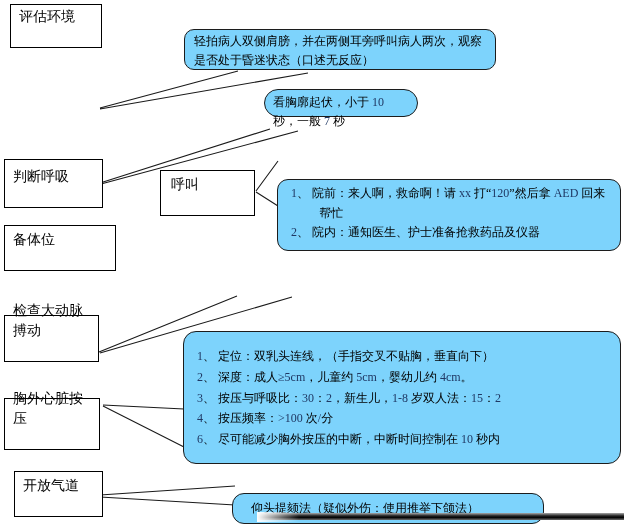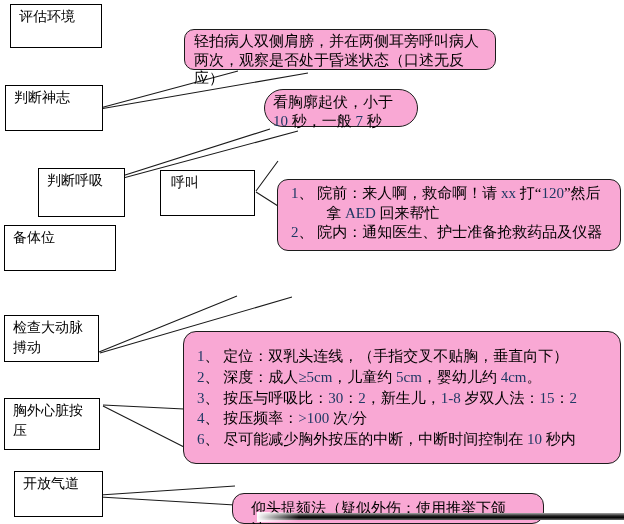--- a/index.html
+++ b/index.html
@@ -4,43 +4,43 @@
 <style>
   html,body{margin:0;padding:0;background:#ffffff;}
   .canvas{
     position:relative;width:624px;height:524px;background:#ffffff;
     font-family:"Liberation Serif","DejaVu Serif",serif;
     color:#000;overflow:hidden;
   }
   svg.overlay{position:absolute;left:0;top:0;width:624px;height:524px;pointer-events:none;}
   .fbox{
     position:absolute;box-sizing:border-box;background:#fff;
-    border:1.4px solid #000;display:flex;align-items:flex-start;
-    font-size:14px;line-height:20px;padding:2px 6px 2px 8px;
+    border:1.4px solid #000;display:flex;align-items:flex-end;
+    font-size:14px;line-height:20px;padding:2px 6px 20px 8px;
   }
   .callout{
-    position:absolute;box-sizing:border-box;background:#f9a8d4;
+    position:absolute;box-sizing:border-box;background:#7dd3fc;
     border:1.2px solid #1c1c1c;border-radius:11px;
-    font-size:15px;line-height:19.5px;
+    font-size:12px;line-height:19.5px;
   }
   .cline{white-space:normal;}
   .hang .cline{padding-left:2.35em;text-indent:-2.35em;}
   .num{font-family:"Liberation Serif","DejaVu Serif",serif;color:#1f3864;}
   
   .b-assess{left:10px;top:4px;width:92px;height:44px;}
   .b-consc{left:5px;top:85px;width:98px;height:46px;}
-  .b-breath{left:4px;top:168px;width:87px;height:49px;margin-left:34px;}
+  .b-breath{left:4px;top:159px;width:99px;height:49px;}
   .b-call{left:160px;top:170px;width:95px;height:46px;padding-left:10px;}
   .b-pos{left:4px;top:225px;width:112px;height:46px;}
   .b-pulse{left:4px;top:315px;width:95px;height:47px;padding-right:4px;}
   .b-comp{left:4px;top:398px;width:96px;height:52px;padding-right:4px;}
   .b-airway{left:14px;top:471px;width:89px;height:46px;}
   
   .c1{left:184px;top:29px;width:312px;height:41px;padding:2px 9px;line-height:18.5px;border-radius:10px;}
-  .c2{left:264px;top:89px;width:154px;height:38px;padding:3px 8px;line-height:19px;border-radius:20px;}
+  .c2{left:264px;top:89px;width:154px;height:28px;padding:3px 8px;line-height:19px;border-radius:20px;}
   .c3{left:277px;top:143px;width:344px;height:72px;padding:4px 8px 4px 13px;line-height:19.5px;margin-top:36px;}
   .c4{left:184px;top:243px;width:314px;height:51px;padding:3px 10px;line-height:20px;}
   .c5{left:183px;top:331px;width:438px;height:133px;padding:14px 8px 5px 13px;line-height:20.8px;border-radius:13px;}
   .c6{left:232px;top:493px;width:312px;height:31px;padding:4px 8px 4px 18px;line-height:21px;border-radius:12px;}
   .shadow-bar{
     position:absolute;left:257px;top:513px;width:367px;height:7px;
     background:linear-gradient(to bottom,#a9a9a9,#2e2e2e 38%,#000 62%,#6f6f6f);
   }
   .shadow-fade{
     position:absolute;left:257px;top:512px;width:42px;height:10px;
@@ -58,23 +58,20 @@
       <path d="M100,183 L270,129 M101,184 L298,131"></path>
       <path d="M256,191 L278,161 M256,192 L278,206"></path>
       <path d="M99,352 L237,296 M100,353 L292,297"></path>
       <path d="M103,405 L184,409 M103,406 L184,447"></path>
       <path d="M100,495 L235,486 M100,497 L235,505"></path>
     </g>
   </svg>
 
   <div class="fbox b-assess">
     <span>评估环境</span>
-  </div>
-  <div class="fbox b-consc">
-    <span>判断神志</span>
   </div>
   <div class="fbox b-breath">
     <span>判断呼吸</span>
   </div>
   <div class="fbox b-call">
     <span>呼叫</span>
   </div>
   <div class="fbox b-pos">
     <span>备体位</span>
   </div>

